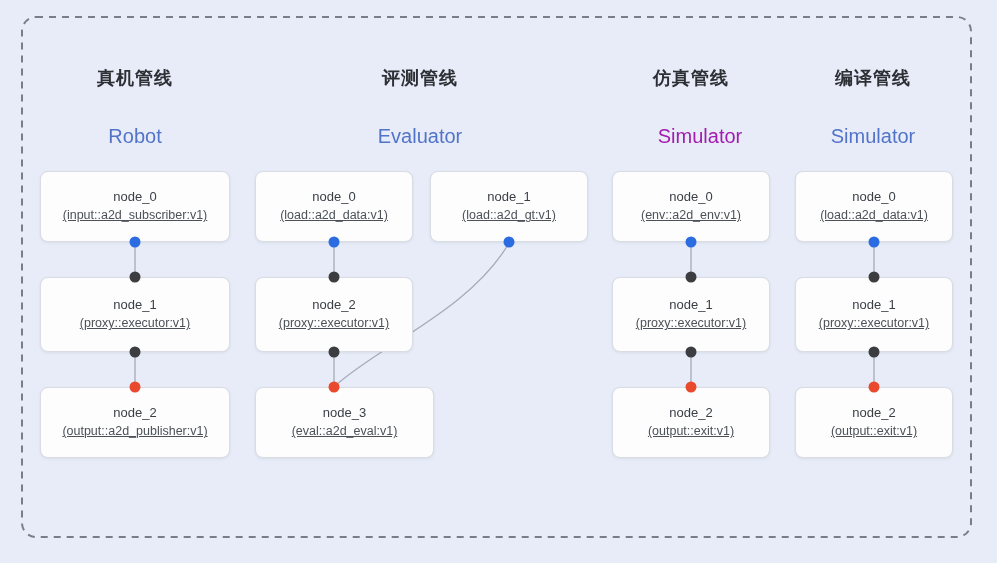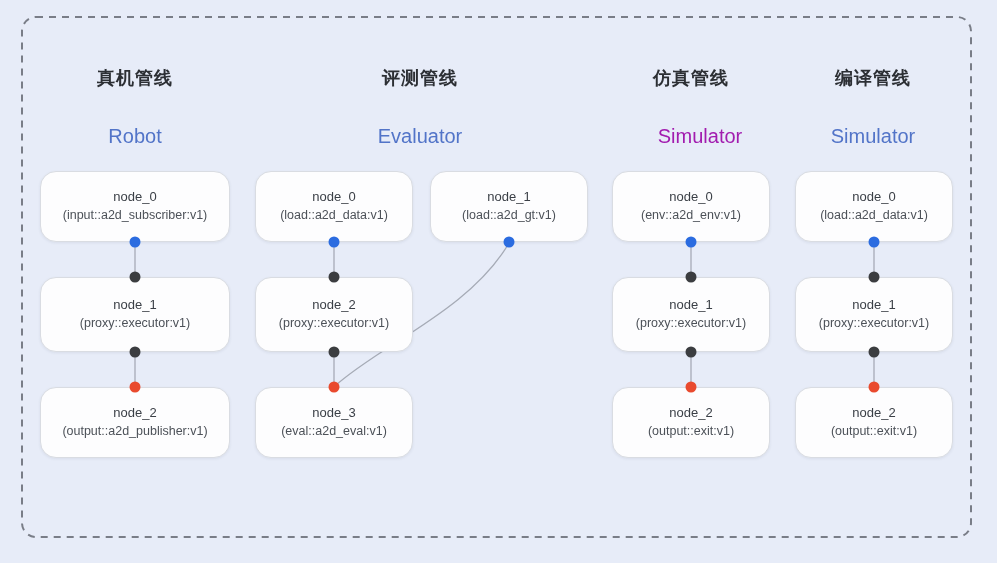--- a/index.html
+++ b/index.html
@@ -43,39 +43,40 @@
     transform: translateX(-50%);
     font-size: 20px;
     font-weight: 400;
     white-space: nowrap;
   }
   .node-box {
     position: absolute;
     box-sizing: border-box;
     background: #fdfdfe;
     border: 1px solid #d9dce2;
-    border-radius: 16px;
+    border-radius: 8px;
     box-shadow: 0 1px 3px rgba(40, 50, 80, 0.08);
     display: flex;
     flex-direction: column;
     align-items: center;
     justify-content: center;
     gap: 3px;
     text-align: center;
   }
   .node-title {
     font-size: 13px;
     color: #3a3f46;
     line-height: 1.25;
   }
   .node-type {
     font-size: 12.5px;
     color: #4c5158;
     line-height: 1.25;
     white-space: nowrap;
+    text-decoration: underline;
   }
   .port-dot {
     position: absolute;
     width: 11px;
     height: 11px;
     border-radius: 50%;
     transform: translate(-50%, -50%);
   }
 </style>
 </head>
@@ -122,21 +123,21 @@
         <div class="node-type">(load::a2d_data:v1)</div>
       </div>
       <div class="node-box" style="left: 430px; top: 171px; width: 158px; height: 71px;">
         <div class="node-title">node_1</div>
         <div class="node-type">(load::a2d_gt:v1)</div>
       </div>
       <div class="node-box" style="left: 255px; top: 277px; width: 158px; height: 75px;">
         <div class="node-title">node_2</div>
         <div class="node-type">(proxy::executor:v1)</div>
       </div>
-      <div class="node-box" style="left: 255px; top: 387px; width: 158px; height: 71px;">
+      <div class="node-box" style="left: 255px; top: 387px; width: 179px; height: 71px;">
         <div class="node-title">node_3</div>
         <div class="node-type">(eval::a2d_eval:v1)</div>
       </div>
       <div class="node-box" style="left: 612px; top: 171px; width: 158px; height: 71px;">
         <div class="node-title">node_0</div>
         <div class="node-type">(env::a2d_env:v1)</div>
       </div>
       <div class="node-box" style="left: 612px; top: 277px; width: 158px; height: 75px;">
         <div class="node-title">node_1</div>
         <div class="node-type">(proxy::executor:v1)</div>

